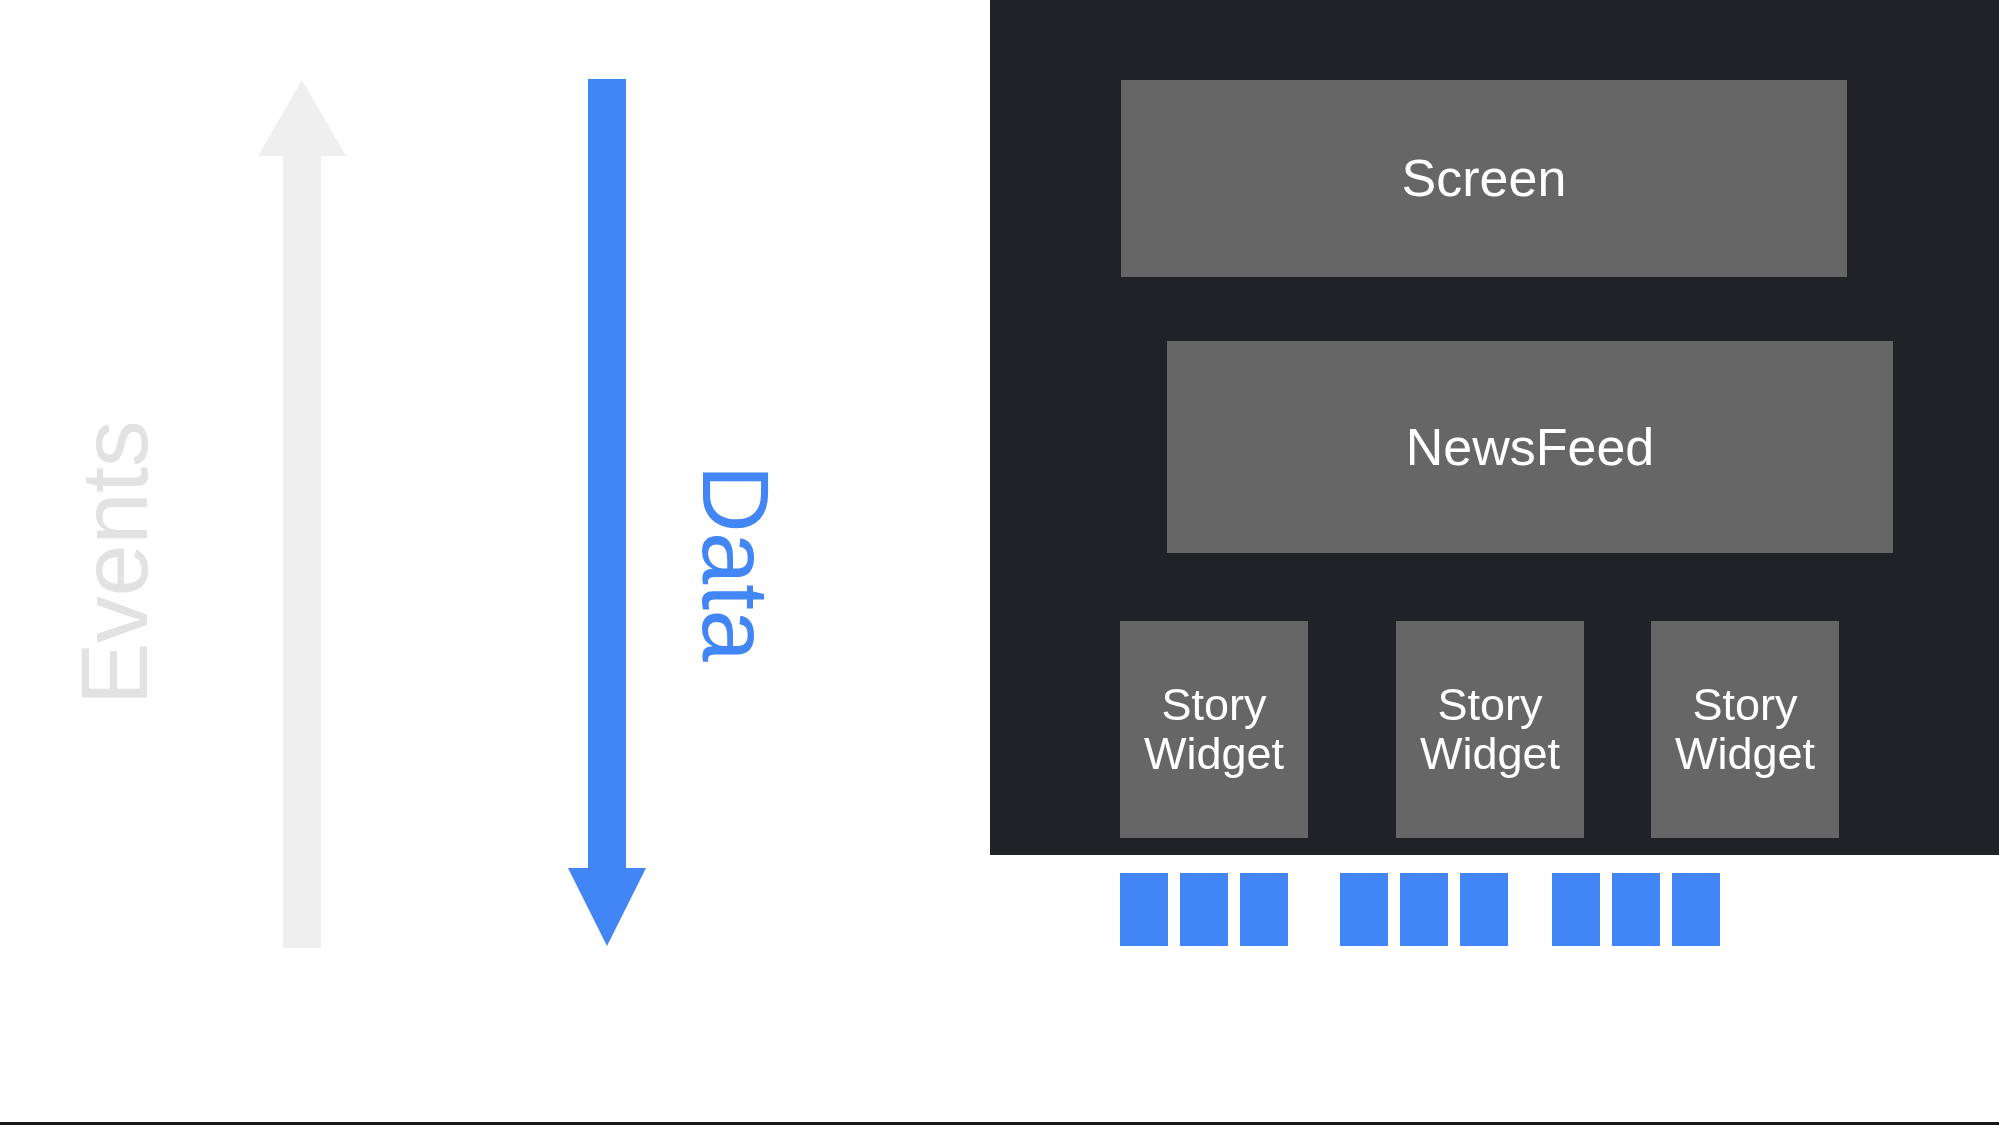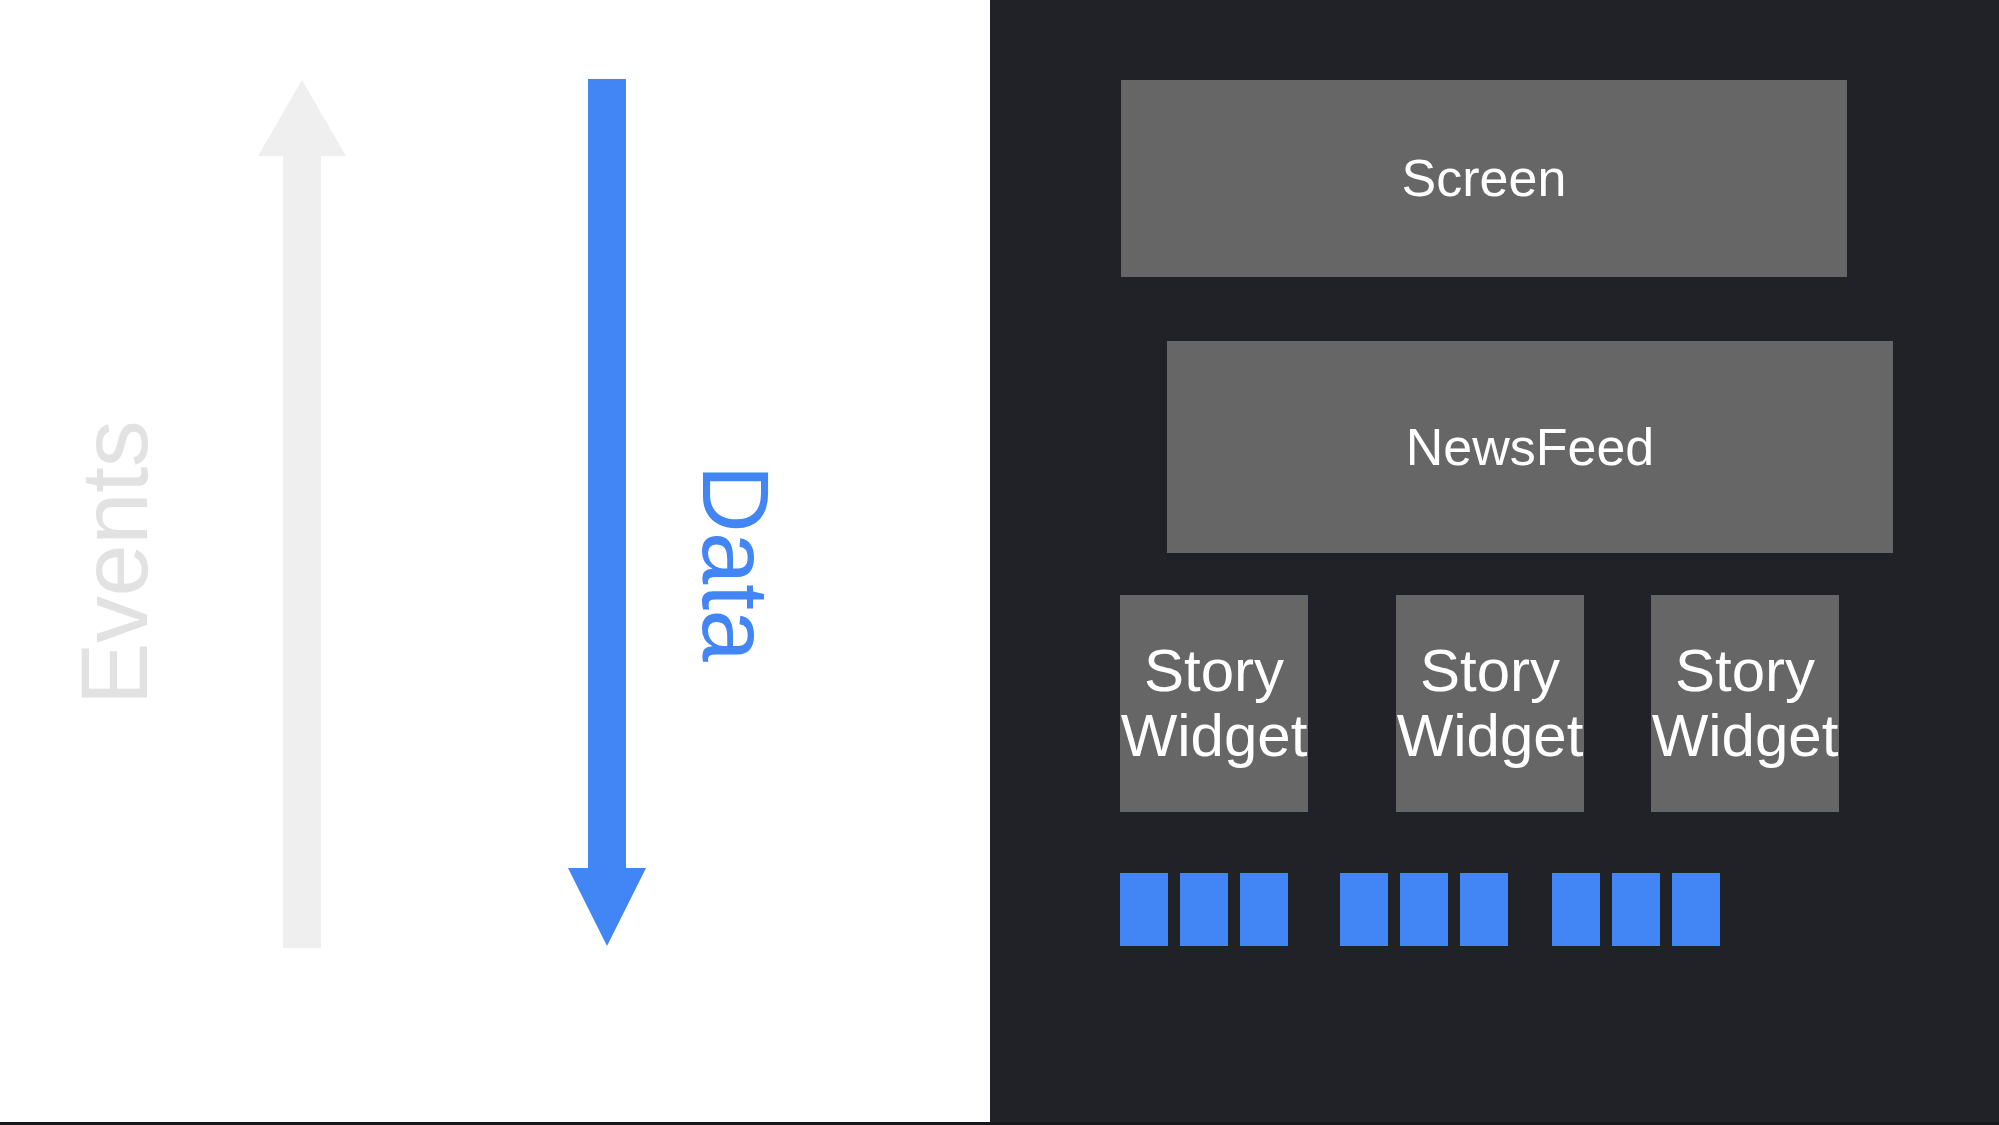--- a/index.html
+++ b/index.html
@@ -134,21 +134,21 @@
     color: #4285F4;
     font-weight: 400;
   }
 
   
   #right-panel {
     position: absolute;
     left: 990px;
     top: 0;
     width: 1009px;
-    height: 1125px;
+    height: 855px;
     background: #202227;
   }
 
   .node-box {
     position: absolute;
     background: #666666;
     color: #ffffff;
     display: flex;
     align-items: center;
     justify-content: center;
@@ -166,23 +166,23 @@
   #box-newsfeed {
     left: 131px;
     top: 341px;
     width: 726px;
     height: 212px;
     font-size: 52px;
     margin-left: 46px;
   }
 
   .story-widget {
-    top: 595px;
+    top: 621px;
     height: 217px;
-    font-size: 60px;
+    font-size: 45px;
   }
   #story-widget-0 { left: 130px;  width: 188px; }
   #story-widget-1 { left: 406px;  width: 188px; }
   #story-widget-2 { left: 661px;  width: 188px; }
 
   
   .leaf-group {
     position: absolute;
     top: 873px;
     height: 73px;

